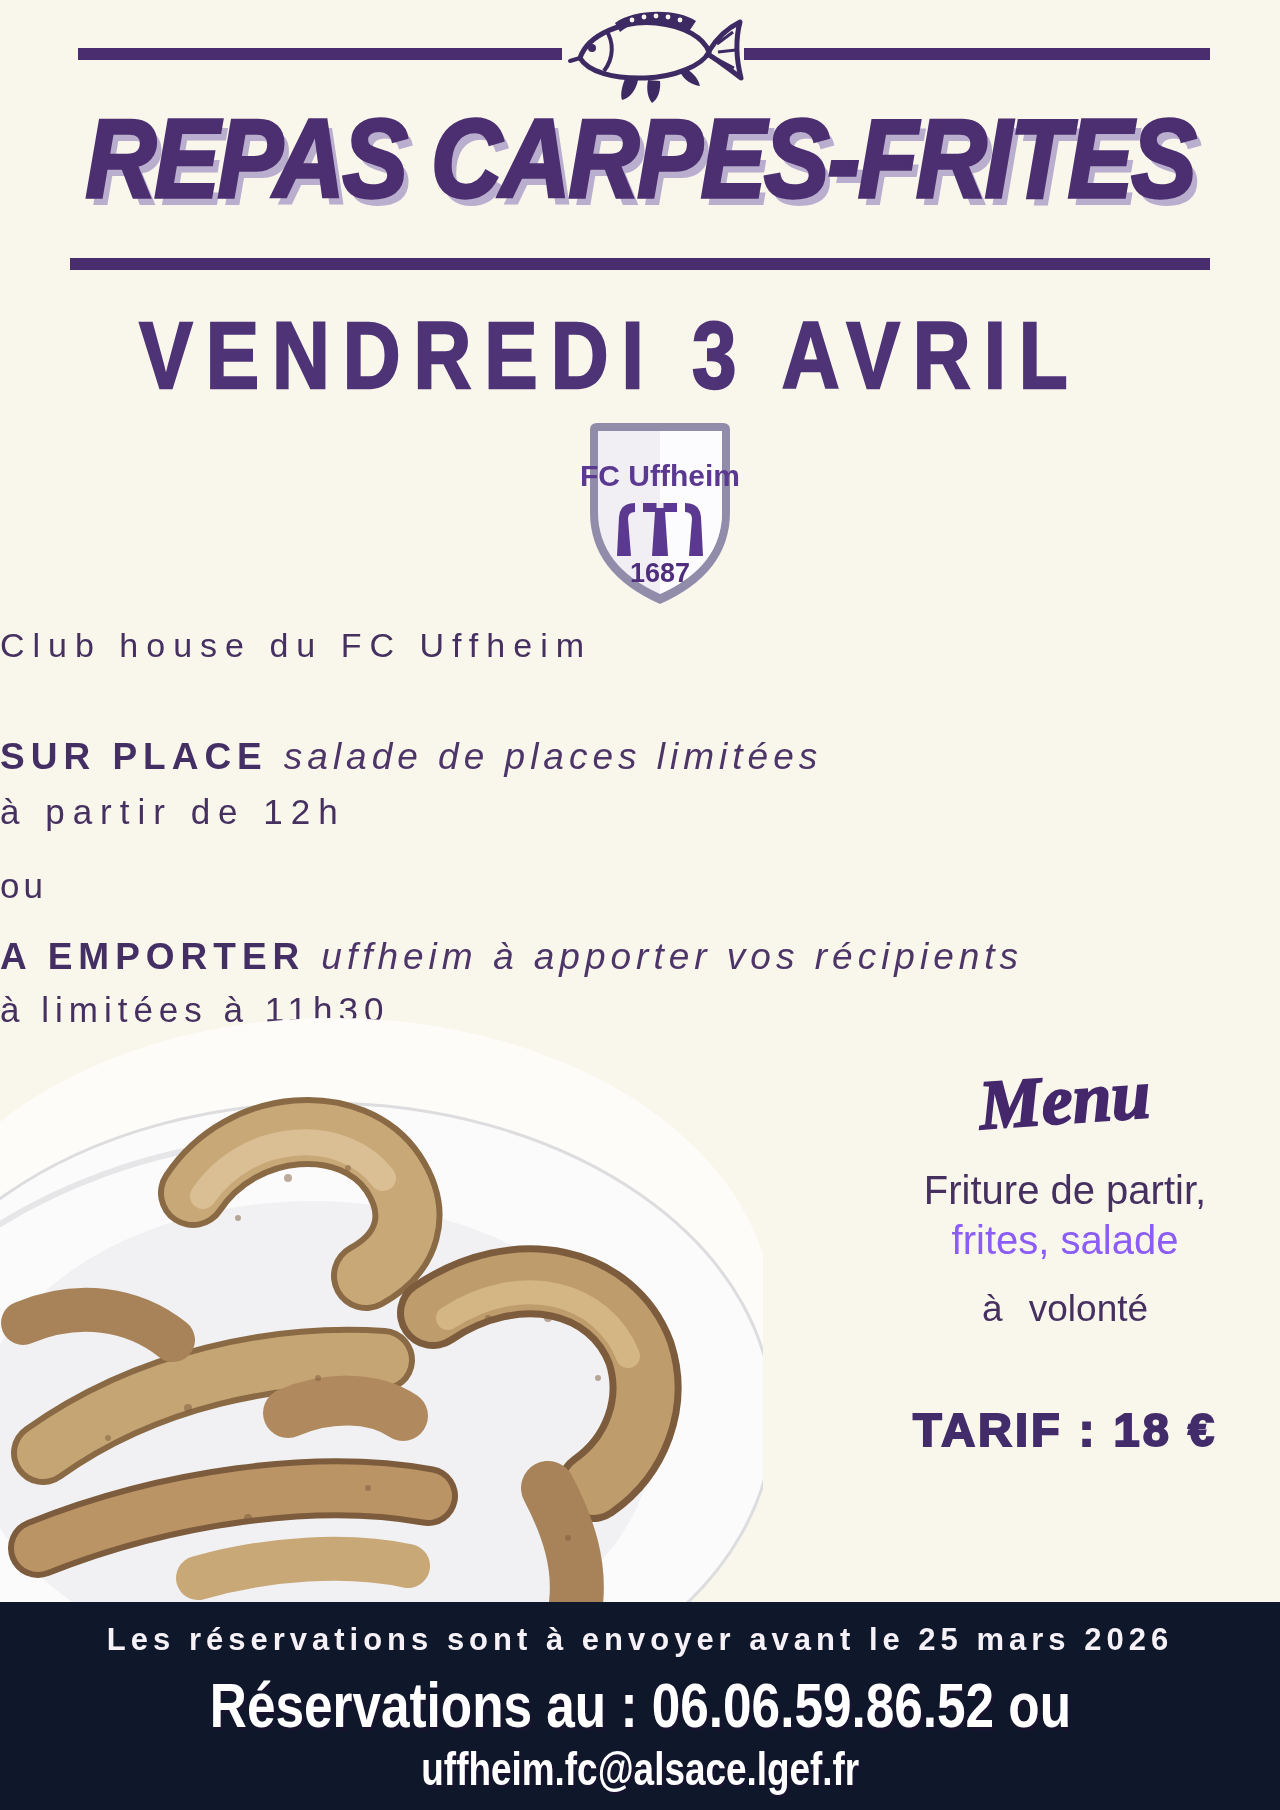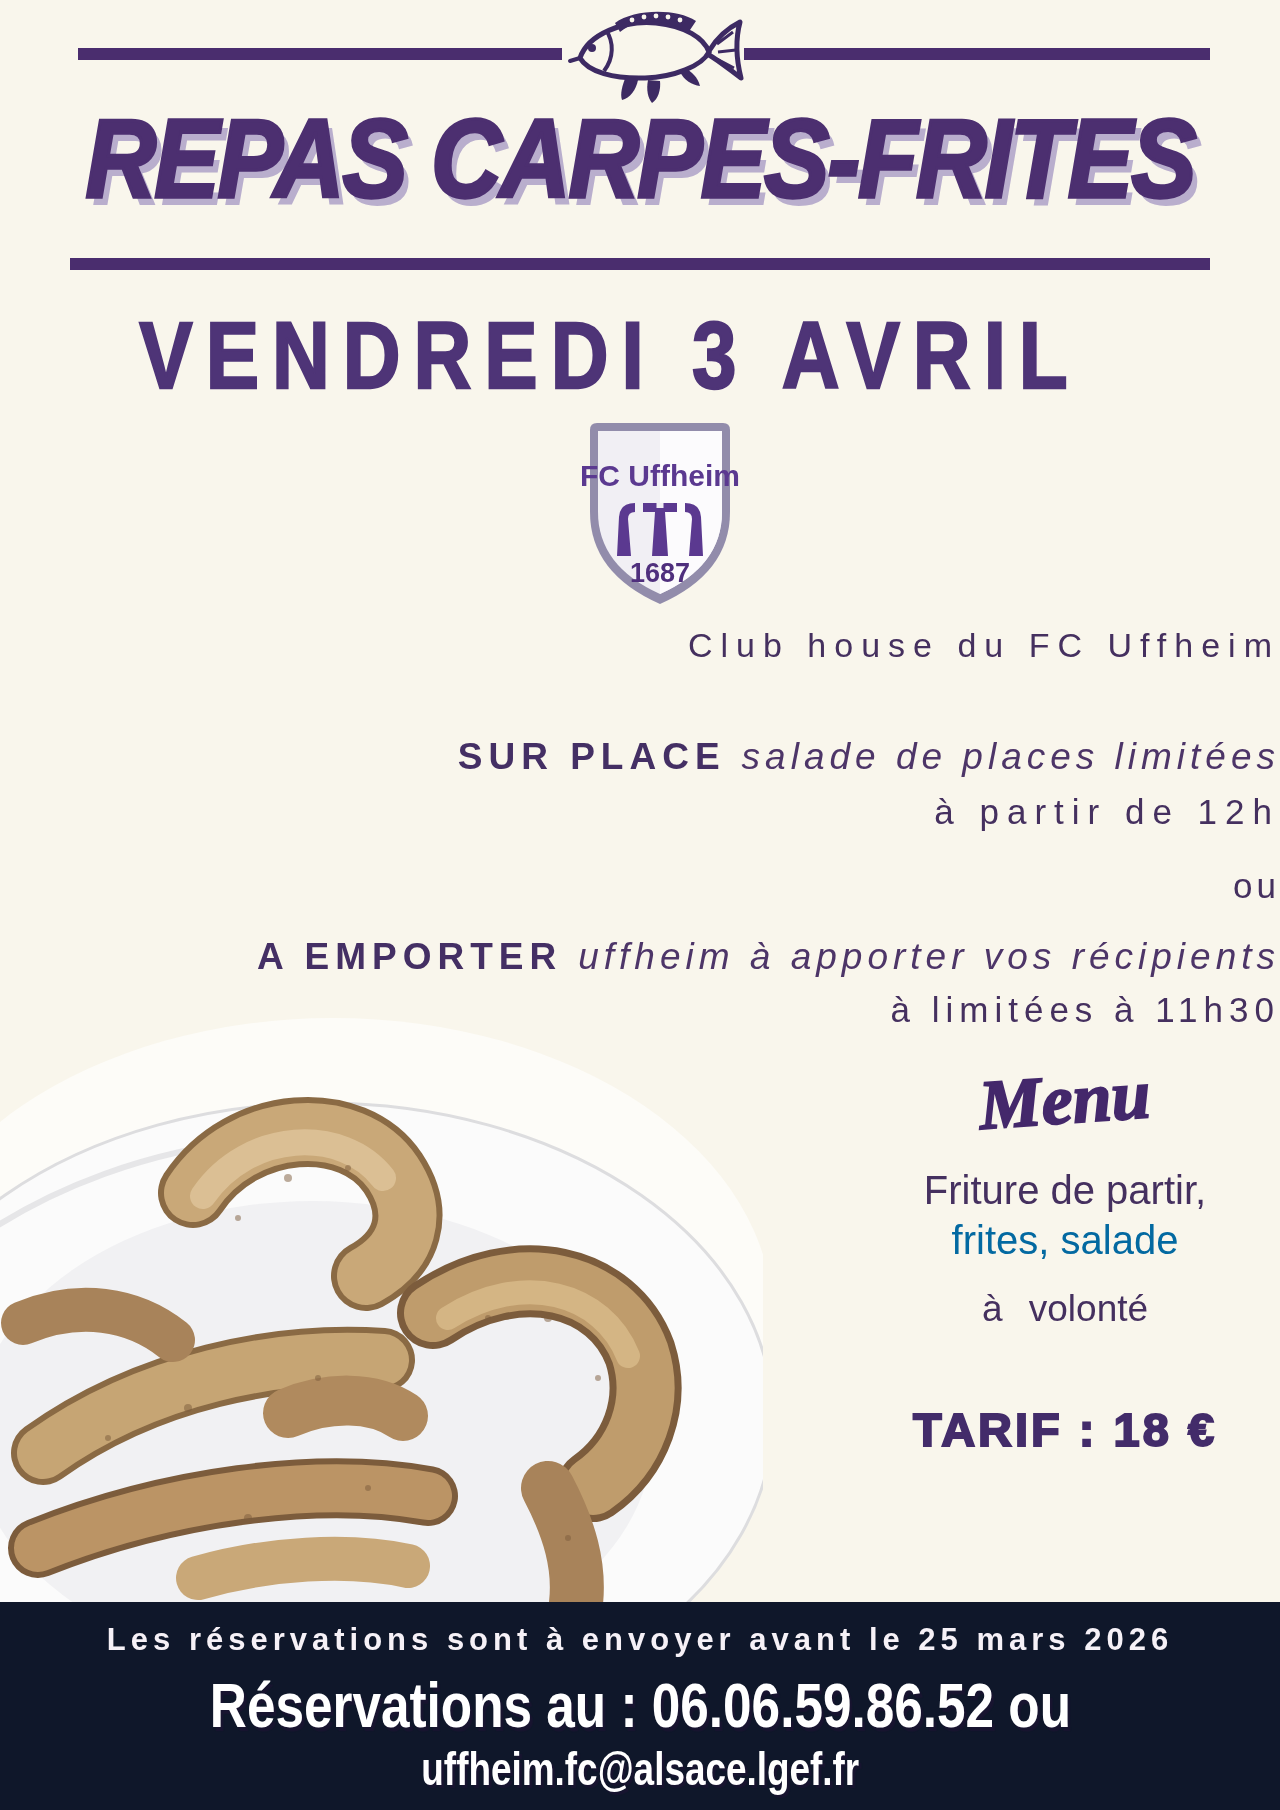--- a/index.html
+++ b/index.html
@@ -25,42 +25,42 @@
   .date{
     position:absolute; left:0; top:302px; width:1280px; text-align:center;
     font-weight:700; font-size:80px; letter-spacing:13px;
     color:#4e3477; -webkit-text-stroke:2px #4e3477;
     transform:scaleY(1.18) translateX(-30px); transform-origin:top center;
     white-space:nowrap;
   }
 
   .logo-wrap{position:absolute; left:576px; top:420px; width:168px; height:190px;}
 
-  .centered-line{position:absolute; left:0; width:1280px; text-align:right; white-space:nowrap;}
+  .centered-line{position:absolute; left:0; width:1280px; text-align:left; white-space:nowrap;}
   .venue{top:626px; font-size:34px; letter-spacing:8px; color:#45305f;}
 
   .opt-line{font-size:37px;}
   .opt-line .lbl{font-weight:700; letter-spacing:6px; color:#442f64; margin-right:16px;}
   .opt-line .note{font-style:italic; letter-spacing:5px; color:#4d3568;}
   .line-surplace{top:736px;}
   .line-surplace-time{top:792px; font-size:35px; letter-spacing:8px;}
   .line-ou{top:866px; font-size:35px; letter-spacing:4px;}
   .line-emporter{top:936px;}
   .line-emporter-time{top:990px; font-size:35px; letter-spacing:6px;}
 
   .photo-wrap{position:absolute; left:-12px; top:1018px; width:775px; height:585px;}
 
   .menu-col{position:absolute; left:850px; top:1060px; width:430px; text-align:center;}
   .menu-heading{
     font-family:"Liberation Serif", serif; font-style:italic; font-weight:700;
     font-size:70px; color:#44286b; -webkit-text-stroke:2px #44286b;
     transform:rotate(-4deg); display:inline-block; margin-bottom:14px;
   }
   .menu-item1{position:absolute; left:850px; top:1168px; width:430px; text-align:center; font-size:40px; color:#45305f;}
-  .menu-item2{position:absolute; left:850px; top:1218px; width:430px; text-align:center; font-size:40px; color:#0369a1;}
+  .menu-item2{position:absolute; left:850px; top:1218px; width:430px; text-align:center; font-size:40px; color:#8b5cf6;}
   .menu-item3{position:absolute; left:850px; top:1288px; width:430px; text-align:center; font-size:37px; color:#45305f; word-spacing:16px;}
   .menu-price{
     position:absolute; left:850px; top:1402px; width:430px; text-align:center;
     font-size:47px; font-weight:700; letter-spacing:3px;
     color:#432c6a; -webkit-text-stroke:2px #432c6a; white-space:nowrap;
   }
 
   .footer{
     position:absolute; left:0; top:1602px; width:1280px; height:208px;
     background:#0f172a; text-align:center;

